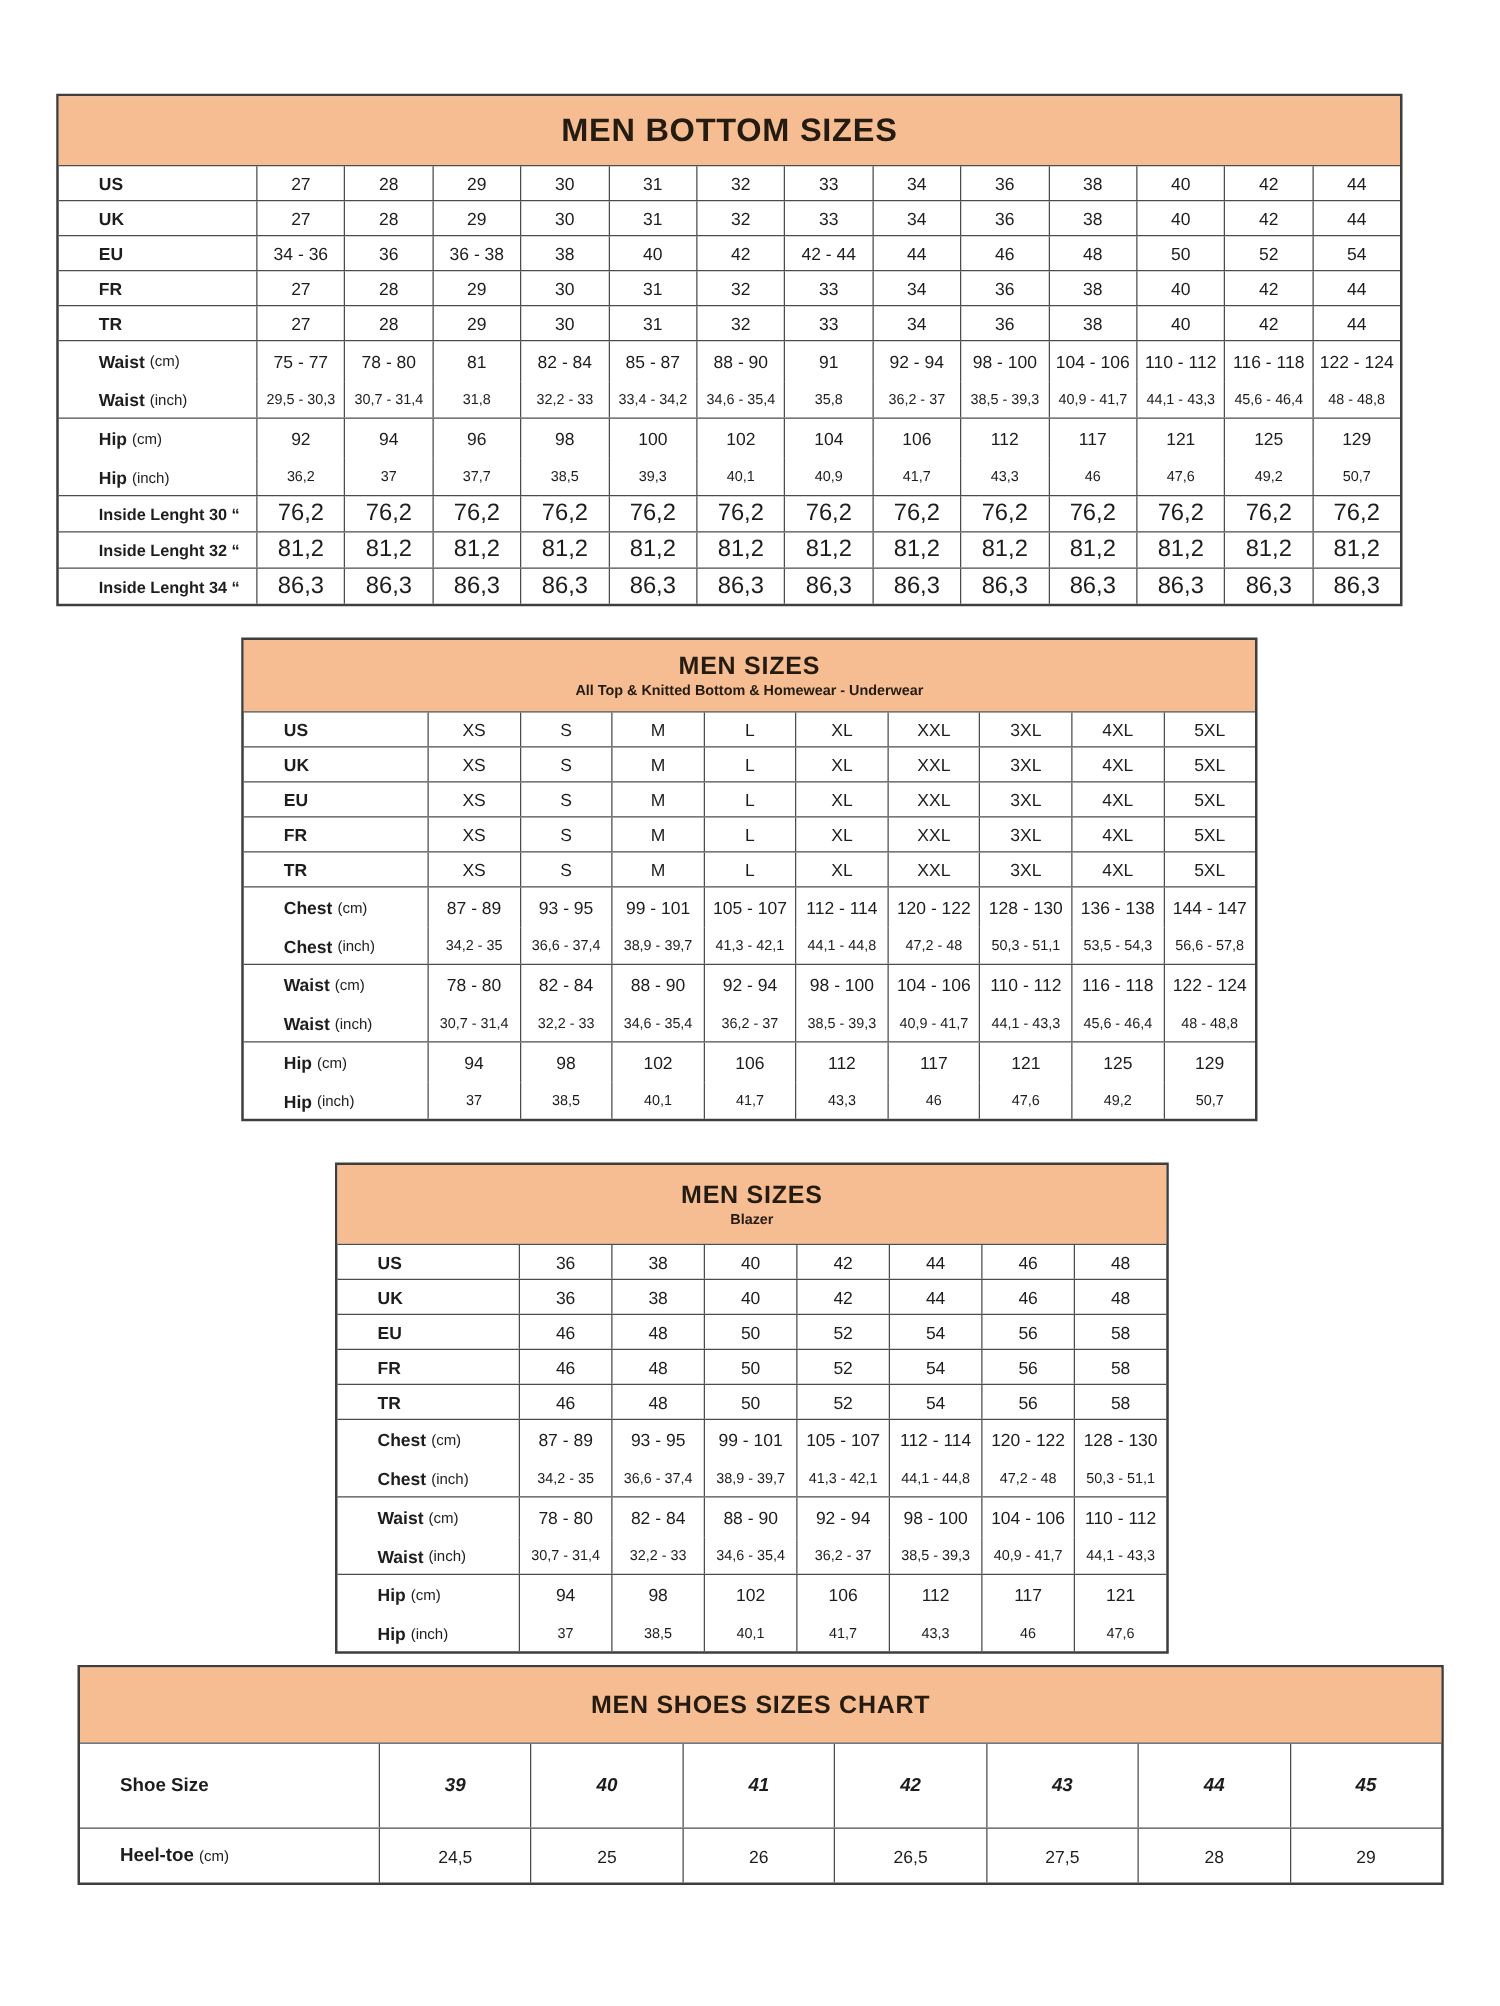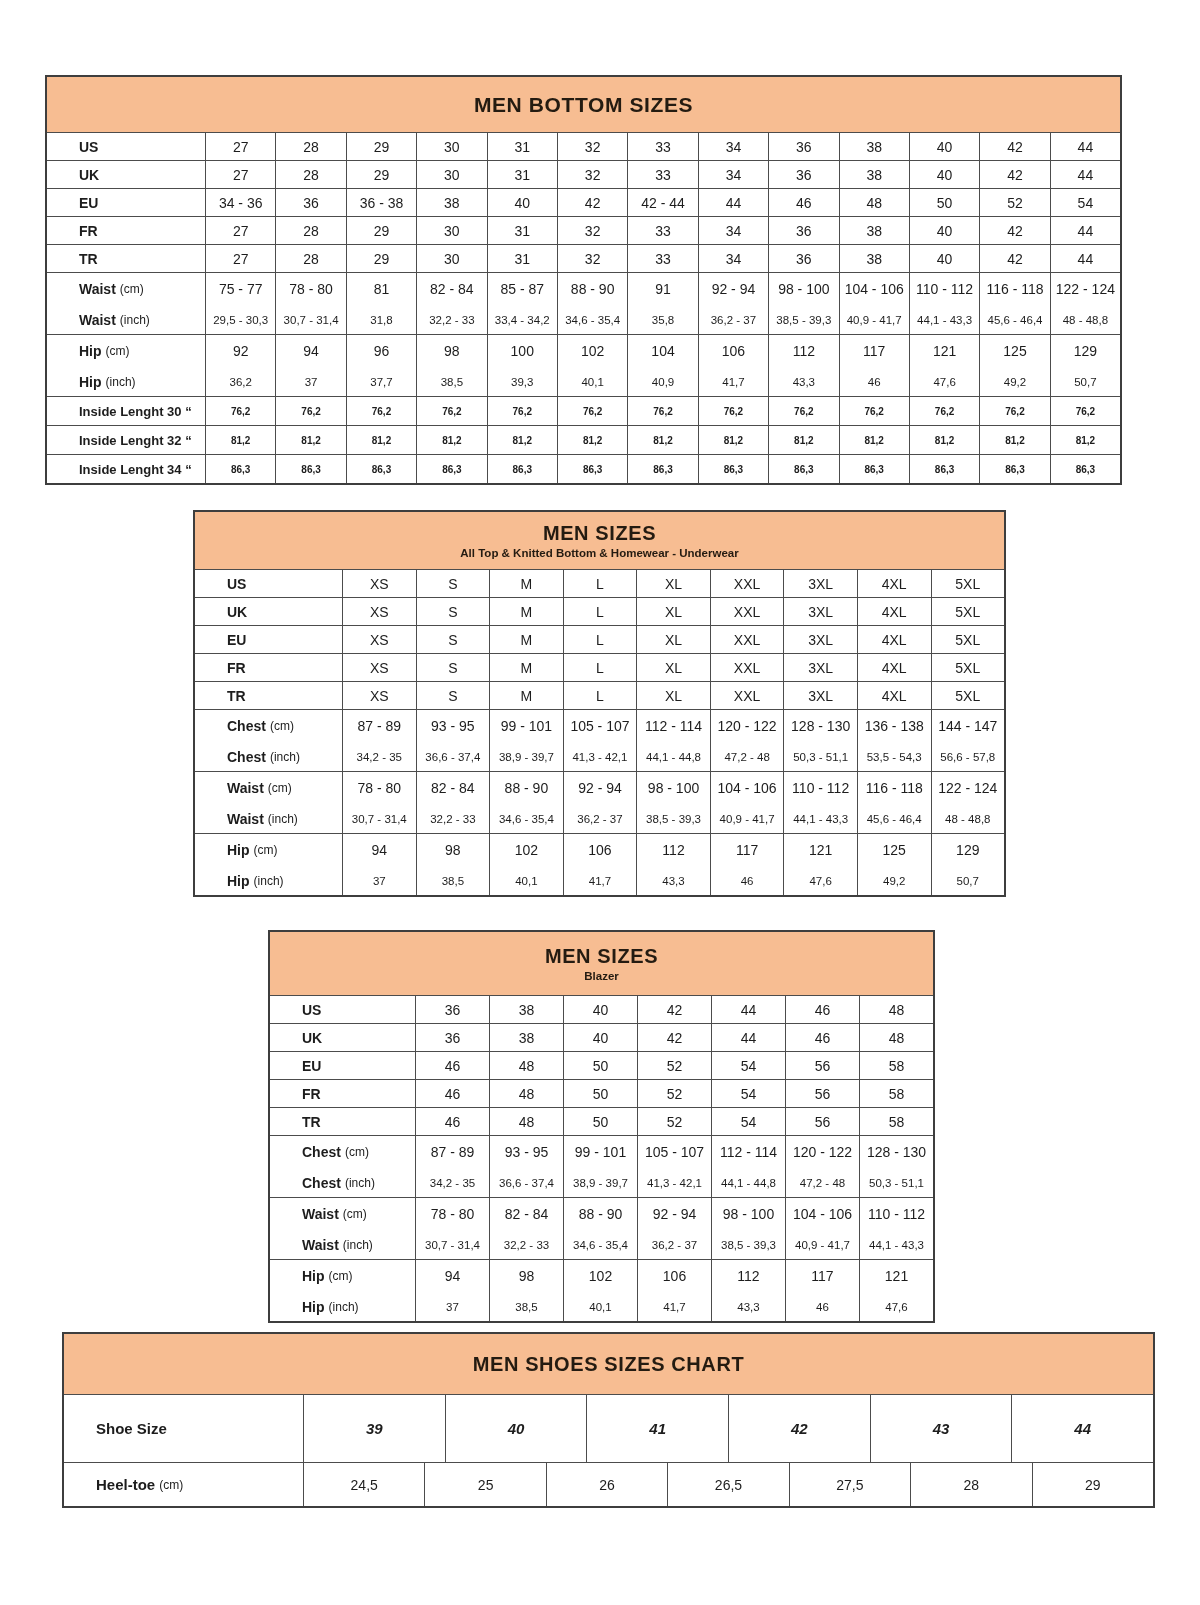--- a/index.html
+++ b/index.html
@@ -3,40 +3,40 @@
 <meta charset="utf-8">
 <style>
   * { margin:0; padding:0; box-sizing:border-box; }
   html,body { background:#ffffff; }
   body { width:1200px; height:1605px; font-family:"Liberation Sans", sans-serif; color:#1d1d1d; }
   .page { position:relative; width:1200px; height:1605px; background:#ffffff; overflow:hidden; }
 
   .size-table { position:absolute; border:2px solid #3e3e3e; background:#fff; }
 
   .band { background:var(--band,#F7BD92); display:flex; flex-direction:column; align-items:center; justify-content:center; }
-  .band .title { font-weight:bold; font-size:21px; letter-spacing:.6px; color:#241b11; }
+  .band .title { font-weight:bold; font-size:26px; letter-spacing:.6px; color:#241b11; }
   .band .subtitle { font-weight:bold; font-size:11.5px; margin-top:2px; color:#241b11; }
   .band .subtitle:empty { display:none; }
   .size-table.small-title .band .title { font-size:20px; }
 
   .trow { display:flex; border-top:1px solid var(--line,#4c4c4c); }
   .trow.kind-inch { border-top:none; }
 
   .cell { flex:1; border-left:1px solid var(--line,#4c4c4c); display:flex; align-items:center; justify-content:center; white-space:nowrap; font-size:14px; overflow:hidden; }
   .cell.label { flex:0 0 var(--label-w,160px); border-left:none; justify-content:flex-start; padding-left:14px; }
   .lbl { font-weight:bold; font-size:14px;padding-left:18px; }
   .note { font-weight:normal; font-size:12px; margin-left:4px; }
 
   .kind-size  { height:28px; }
   .kind-cm    { height:33px; }
   .kind-inch  { height:29px; }
   .kind-inch .val { font-size:11.5px; }
   .kind-single { height:29px; }
   .kind-single .lbl { font-size:13px; }
-  .kind-single .val { font-size:10px;font-weight:bold; }
+  .kind-single .val { font-size:19px; }
   .kind-shoe { height:68px; }
   .kind-shoe .lbl { font-size:15px; }
   .kind-shoe .val { font-weight:bold; font-size:15px;font-style:italic; }
   .kind-heel { height:44px; }
   .kind-heel .lbl { font-size:15px; }
 </style>
 </head>
 <body>
 
 <div class="page">
@@ -595,20 +595,21 @@
         <div class="trow kind-shoe">
           <div class="cell label">
             <span class="lbl">Shoe Size</span>
           </div>
           <div class="cell val">39</div>
           <div class="cell val">40</div>
           <div class="cell val">41</div>
           <div class="cell val">42</div>
           <div class="cell val">43</div>
           <div class="cell val">44</div>
+          <div class="cell val">45</div>
         </div>
         <div class="trow kind-heel">
           <div class="cell label">
             <span class="lbl">Heel-toe</span>
             <span class="note">(cm)</span>
           </div>
           <div class="cell val">24,5</div>
           <div class="cell val">25</div>
           <div class="cell val">26</div>
           <div class="cell val">26,5</div>

